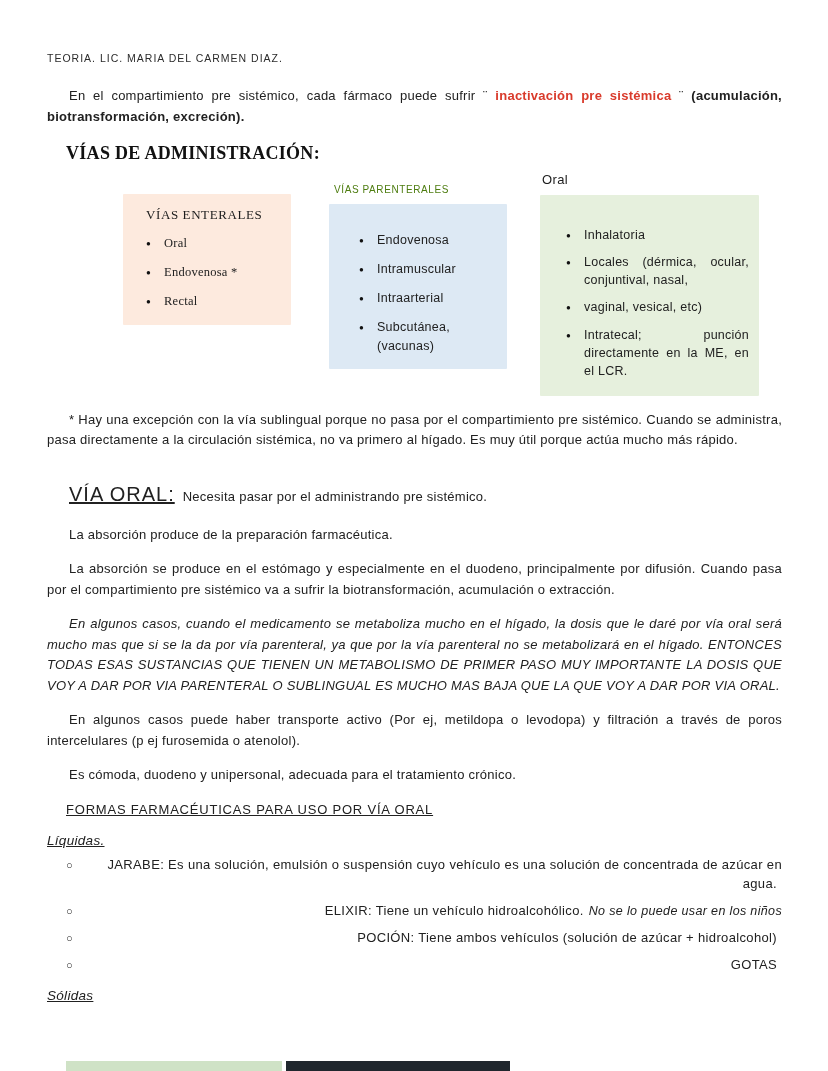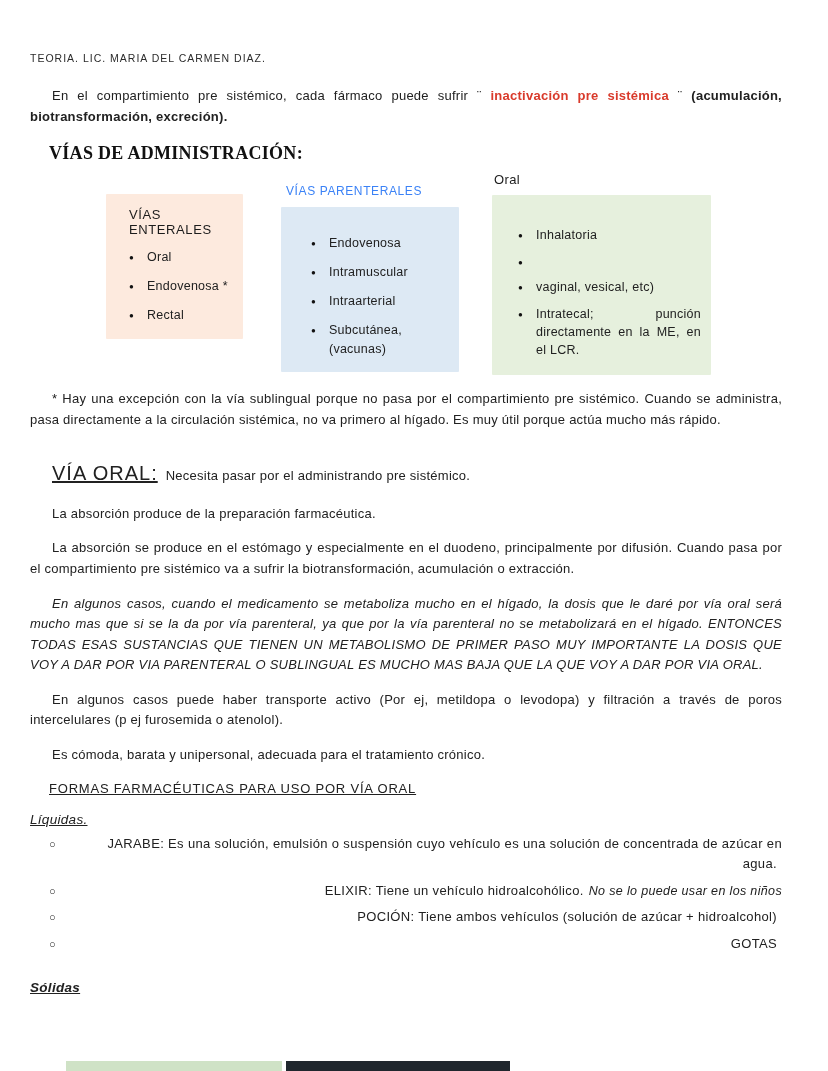--- a/index.html
+++ b/index.html
@@ -5,21 +5,21 @@
   * { margin:0; padding:0; box-sizing:border-box; }
   html,body { background:#ffffff; }
   .page {
     position:relative;
     width:828px; height:1071px;
     background:#ffffff;
     overflow:hidden;
     font-family:"Liberation Sans", sans-serif;
     color:#212121;
   }
-  .content { padding:46px 46px 0 30px; }
+  .content { padding:46px 46px 0 47px; }
 
   .doc-header {
     font-size:10.5px;
     letter-spacing:1px;
     color:#2b2b2b;
     margin-top:6px;
   }
 
   .para {
     font-size:13px;
@@ -37,34 +37,34 @@
     font-family:"Liberation Serif", serif;
     font-weight:bold;
     font-size:18px;
     letter-spacing:0.3px;
     color:#111;
     margin:16px 0 0 19px;
   }
 
   
   .boxes-row { display:flex; align-items:flex-start; margin-top:8px; }
-  .col-enterales    { margin-left:76px; width:137px; margin-top:22px; }
+  .col-enterales    { margin-left:76px; width:168px; margin-top:22px;font-family:Liberation Serif, serif; }
   .col-parenterales { margin-left:38px; width:178px; margin-top:12px; }
   .col-otras        { margin-left:33px; width:219px; margin-top:0; }
 
   .box { border-radius:1px; }
   .box-enterales    { background:#fdeade; padding:13px 8px 15px 23px; }
   .box-parenterales { background:#dde9f4; padding:16px 6px 14px 6px; margin-top:9px; }
   .box-otras        { background:#e6f0dd; padding:22px 10px 16px 4px; margin-top:8px; }
 
   .box-title-in {
     font-size:13px; letter-spacing:0.6px; margin-bottom:10px; color:#1c1c1c;
   }
   .box-title-out {
-    font-size:12px; letter-spacing:0.6px; margin-left:5px; color:#3b82f6;
+    font-size:10px; letter-spacing:0.6px; margin-left:5px; color:#4d7c0f;
   }
   .box-title-otras {
     font-size:13px; letter-spacing:0.4px; margin-left:2px; color:#1c1c1c;
   }
 
   .box-item { display:flex; margin-top:9px; font-size:12.5px; line-height:1.45; letter-spacing:0.25px; }
   .box-parenterales .box-item { margin-top:11px; padding-left:24px; }
   .box-otras        .box-item { margin-top:9px;  padding-left:22px; }
   .box-enterales    .box-item { margin-top:11px; }
   .bullet { flex:0 0 18px; font-size:8px; padding-top:4px; color:#111; }
@@ -85,21 +85,21 @@
     text-decoration:underline;
     margin:16px 0 0 19px;
   }
   .sub-label {
     font-size:13.5px;
     font-style:italic;
     text-decoration:underline;
     margin-top:16px;
     letter-spacing:0.3px;
   }
-  .solidas { font-weight:bold; margin-top:26px; }
+  .solidas { font-weight:normal; margin-top:14px; }
 
   .oral-item { display:flex; margin-top:7px; padding-left:19px; font-size:13px; line-height:1.5; letter-spacing:0.35px; }
   .circle { flex:0 0 25px; font-size:11px; padding-top:2px; color:#222; }
   .oral-item-text { flex:1; text-align:right; }
   .note { font-style:italic; margin-left:5px; font-size:12.5px; }
 
   
   .bar { position:absolute; bottom:0; height:10px; }
   .bar-green { left:66px;  width:216px; background:#cfe2c6; }
   .bar-dark  { left:286px; width:224px; background:#20272e; }
@@ -160,20 +160,21 @@
 
       <div class="col-otras">
         <div class="box-title-otras">Oral</div>
         <div class="box box-otras">
           <div class="box-item">
             <span class="bullet">●</span>
             <span class="box-item-text">Inhalatoria</span>
           </div>
           <div class="box-item">
             <span class="bullet">●</span>
+            <span class="box-item-text">Locales (dérmica, ocular, conjuntival, nasal,</span>
           </div>
           <div class="box-item">
             <span class="bullet">●</span>
             <span class="box-item-text">vaginal, vesical, etc)</span>
           </div>
           <div class="box-item">
             <span class="bullet">●</span>
             <span class="box-item-text">Intratecal; punción directamente en la ME, en el LCR.</span>
           </div>
         </div>
@@ -187,21 +188,21 @@
     <p class="para indent" style="margin-top:28px;"><span class="via-oral-label">VÍA ORAL:</span><span>Necesita pasar por el administrando pre sistémico.</span></p>
 
     <p class="para indent">La absorción produce de la preparación farmacéutica.</p>
 
     <p class="para indent">La absorción se produce en el estómago y especialmente en el duodeno, principalmente por difusión. Cuando pasa por el compartimiento pre sistémico va a sufrir la biotransformación, acumulación o extracción.</p>
 
     <p class="para indent ital">En algunos casos, cuando el medicamento se metaboliza mucho en el hígado, la dosis que le daré por vía oral será mucho mas que si se la da por vía parenteral, ya que por la vía parenteral no se metabolizará en el hígado. ENTONCES TODAS ESAS SUSTANCIAS QUE TIENEN UN METABOLISMO DE PRIMER PASO MUY IMPORTANTE LA DOSIS QUE VOY A DAR POR VIA PARENTERAL O SUBLINGUAL ES MUCHO MAS BAJA QUE LA QUE VOY A DAR POR VIA ORAL.</p>
 
     <p class="para indent">En algunos casos puede haber transporte activo (Por ej, metildopa o levodopa) y filtración a través de poros intercelulares (p ej furosemida o atenolol).</p>
 
-    <p class="para indent">Es cómoda, barata y unipersonal, adecuada para el tratamiento crónico.</p>
+    <p class="para indent">Es cómoda, duodeno y unipersonal, adecuada para el tratamiento crónico.</p>
 
     <div class="formas-title">FORMAS FARMACÉUTICAS PARA USO POR VÍA ORAL</div>
 
     <div class="sub-label">Líquidas.</div>
 
     <div class="oral-item">
       <span class="circle">○</span>
       <span class="oral-item-text"><span>JARABE: Es una solución, emulsión o suspensión cuyo vehículo es una solución de concentrada de azúcar en agua.</span><span class="note"></span></span>
     </div>
     <div class="oral-item">

